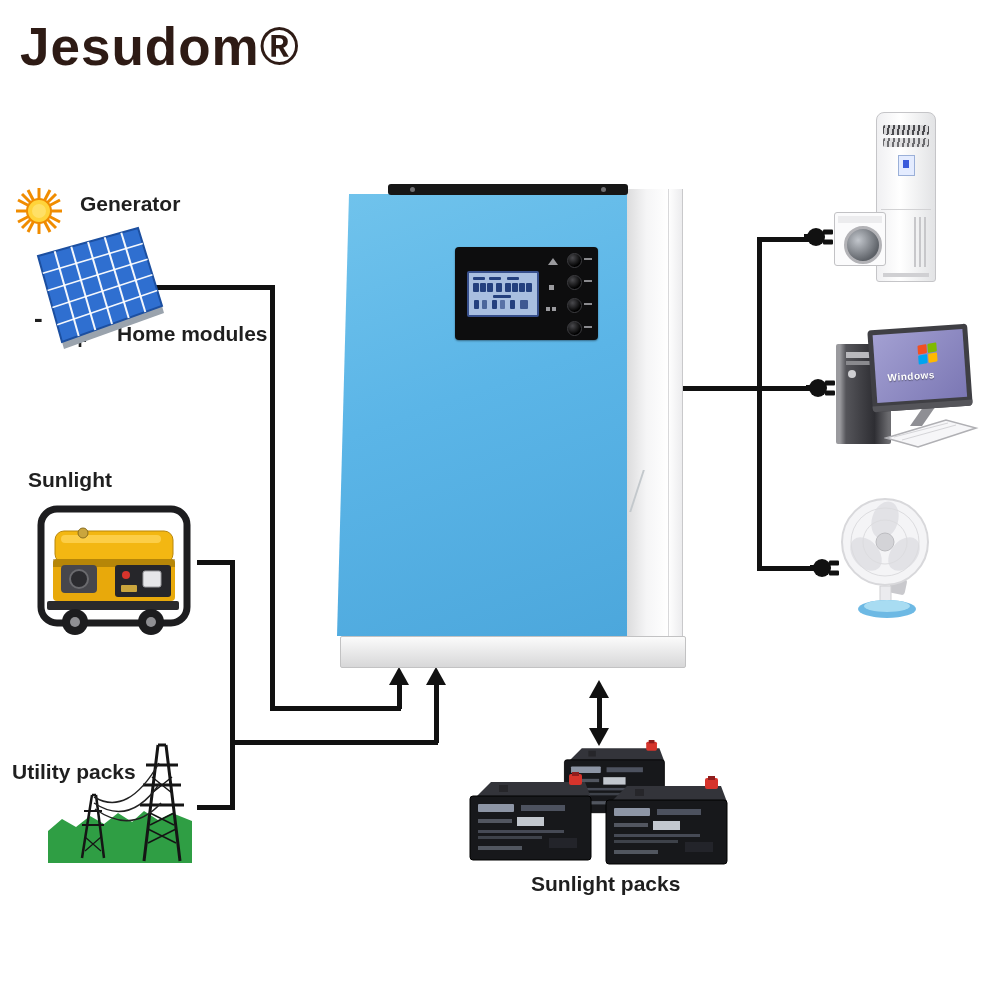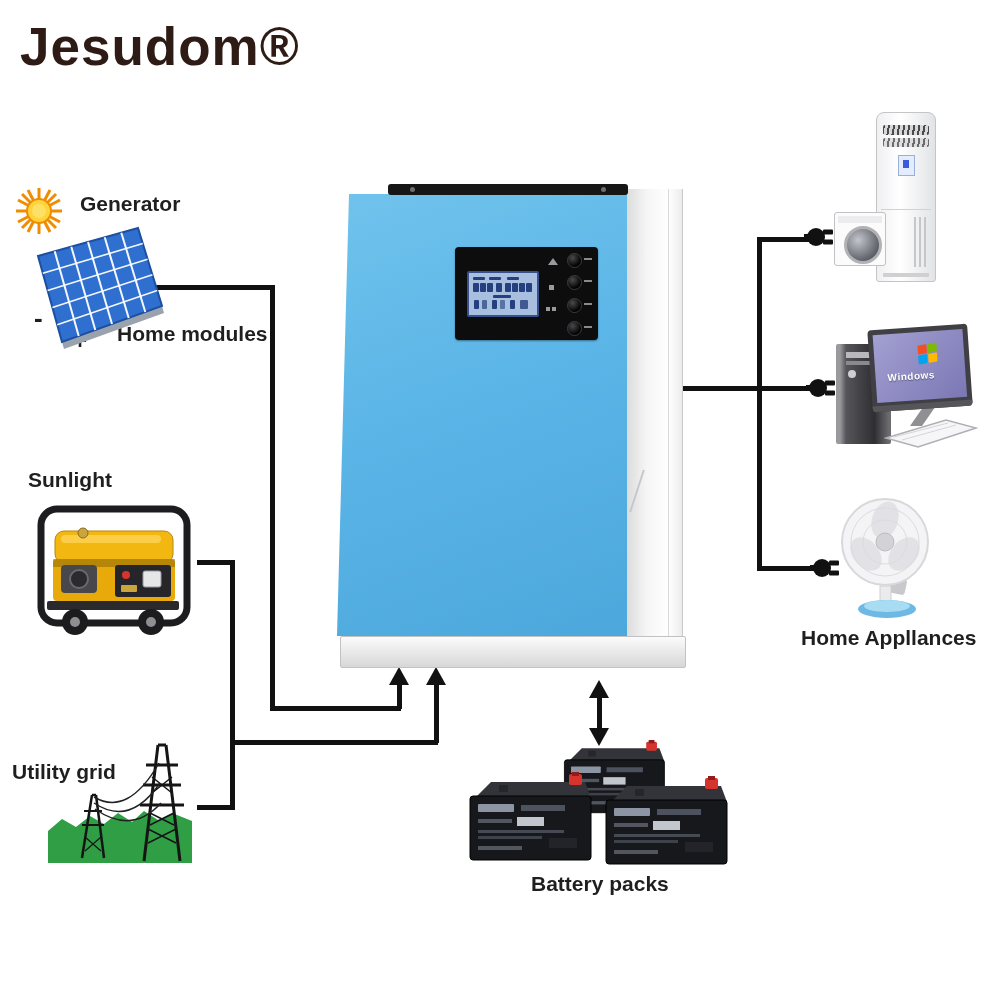--- a/index.html
+++ b/index.html
@@ -166,21 +166,21 @@
     <rect x="96" y="90" width="16" height="7" rx="1" fill="#caa53d"></rect>
     <rect x="36" y="70" width="36" height="28" rx="4" fill="#47474c"></rect>
     <circle cx="54" cy="84" r="9" fill="#2b2b2f" stroke="#6a6a6e" stroke-width="2"></circle>
     <rect x="22" y="106" width="132" height="9" rx="2" fill="#2a2a2c"></rect>
     <circle cx="50" cy="127" r="13" fill="#1c1c1e"></circle>
       <circle cx="50" cy="127" r="5" fill="#8f8f93"></circle>
     <circle cx="126" cy="127" r="13" fill="#1c1c1e"></circle>
       <circle cx="126" cy="127" r="5" fill="#8f8f93"></circle>
   </svg>
 
-  <div class="lbl" style="left:12px;top:760px">Utility grid</div>
+  <div class="lbl" style="left:12px;top:760px">Utility packs</div>
   <svg class="svgabs" style="left:40px;top:733px" width="160" height="135" viewBox="0 0 160 135">
     <path d="M8,98 L22,86 L36,94 L50,83 L64,91 L78,80 L92,89 L104,78 L118,87 L132,80 L152,88 L152,130 L8,130 Z" fill="var(--grid_green)"></path>
     <g stroke="#151515" fill="none">
       <path d="M104,128 L118,12 M140,128 L126,12 M118,12 L126,12" stroke-width="3"></path>
       <path d="M106,32 L138,32 M103,52 L141,52 M100,72 L144,72" stroke-width="3"></path>
       <path d="M108,110 L136,96 M108,96 L136,110 M110,92 L134,80 M110,80 L134,92 M112,60 L132,44 M112,44 L132,60" stroke-width="1.5"></path>
       <path d="M42,125 L52,62 M64,125 L56,62 M52,62 L56,62" stroke-width="2.5"></path>
       <path d="M44,78 L62,78 M42,92 L64,92" stroke-width="2"></path>
       <path d="M45,118 L61,104 M45,104 L61,118" stroke-width="1.2"></path>
     </g>
@@ -259,21 +259,21 @@
 
   <svg class="svgabs" style="left:553px;top:740px;z-index:2" width="122" height="76" viewBox="0 0 130 92">
       <use href="#bat"></use>
     </svg>
   <svg class="svgabs" style="left:465px;top:772px;z-index:3" width="130" height="92" viewBox="0 0 130 92">
       <use href="#bat"></use>
     </svg>
   <svg class="svgabs" style="left:600px;top:776px;z-index:3" width="132" height="92" viewBox="0 0 130 92">
       <use href="#bat"></use>
     </svg>
-  <div class="lbl" style="left:531px;top:872px">Battery packs</div>
+  <div class="lbl" style="left:531px;top:872px">Sunlight packs</div>
 
   <div class="ac">
     <div class="ac-vent" style="top:12px"></div>
     <div class="ac-vent" style="top:25px;height:9px;opacity:.8"></div>
     <div class="ac-disp">
       <div class="ac-disp-dot"></div>
     </div>
     <div class="ac-seam"></div>
     <div class="ac-slats"></div>
     <div class="ac-foot"></div>
@@ -316,21 +316,20 @@
       <ellipse cx="45" cy="32" rx="13" ry="19" transform="rotate(18 45 32)"></ellipse>
       <ellipse cx="26" cy="66" rx="13" ry="19" transform="rotate(140 26 66)"></ellipse>
       <ellipse cx="64" cy="66" rx="13" ry="19" transform="rotate(-140 64 66)"></ellipse>
     </g>
     <g stroke="#dcdcdf" stroke-width="1" fill="none">
       <circle cx="45" cy="54" r="34"></circle>
         <circle cx="45" cy="54" r="22"></circle>
     </g>
     <circle cx="45" cy="54" r="9" fill="#d3d3d7" stroke="#bcbcc0"></circle>
   </svg>
-  <div class="lbl" style="left:801px;top:626px">Home Appllances</div>
 
   <svg class="plug" style="left:804px;top:225px" width="30" height="24" viewBox="0 0 30 22">
       <use href="#plugsym"></use>
     </svg>
   <svg class="plug" style="left:806px;top:376px" width="30" height="24" viewBox="0 0 30 22">
       <use href="#plugsym"></use>
     </svg>
   <svg class="plug" style="left:810px;top:556px" width="30" height="24" viewBox="0 0 30 22">
       <use href="#plugsym"></use>
     </svg>

